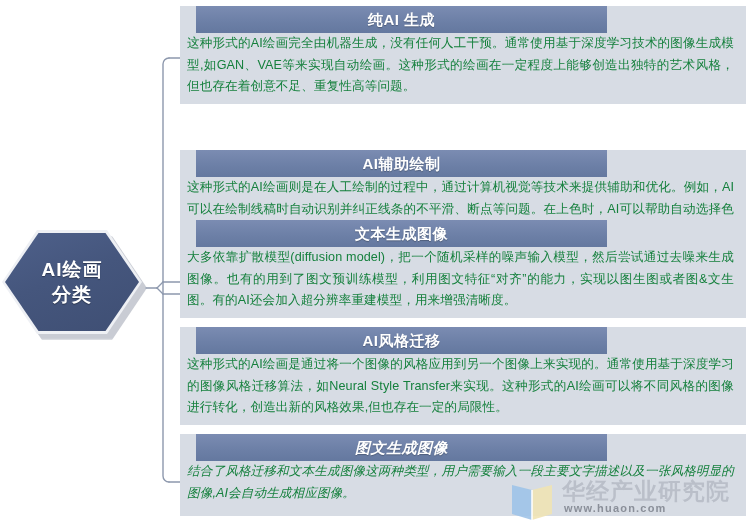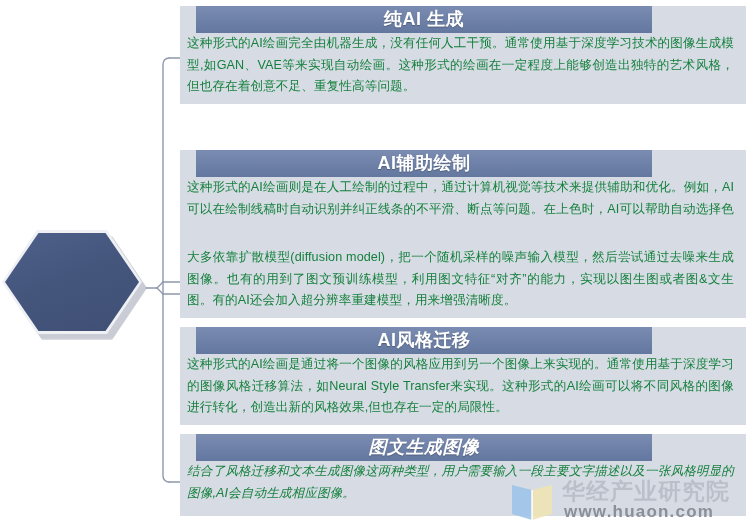--- a/index.html
+++ b/index.html
@@ -90,26 +90,26 @@
   .panel {
     position: absolute;
     left: 180px;
     width: 566px;
     background: #d7dce4;
   }
   .panel-header {
     position: absolute;
     left: 16px;
     top: 0px;
-    width: 456px;
+    width: 411px;
     height: 27px;
     background: linear-gradient(180deg, #7b8cb2 0%, #6d80a7 55%, #64789f 100%);
     color: #ffffff;
     font-weight: bold;
-    font-size: 18px;
+    font-size: 15px;
     line-height: 27px;
     text-align: center;
     letter-spacing: 0.5px;
     text-shadow: 0 1px 1px rgba(0,0,0,0.25);
     user-select: none;
   }
   .panel-body {
     position: relative;
     padding: 6px 12px 9px 7px;
     color: #15803d;
@@ -150,21 +150,21 @@
     font-weight: bold;
     color: #b9bec8;
     letter-spacing: 1px;
     opacity: 0.95;
     white-space: nowrap;
   }
   .wm-url {
     position: absolute;
     left: 58px;
     top: 24px;
-    font-size: 17px;
+    font-size: 11px;
     font-weight: bold;
     color: #8a8f99;
     letter-spacing: 1.2px;
     white-space: nowrap;
   }
   .wm-logo {
     position: absolute;
     left: 0px;
     top: 4px;
     width: 52px;
@@ -173,20 +173,24 @@
 </style>
 </head>
 <body>
 
 <div id="canvas">
 
   <div class="hex-wrap">
     <div class="hex-shadow"></div>
     <div class="hex-outer"></div>
     <div class="hex-inner"></div>
+    <div class="hex-label">
+      <span>AI绘画</span>
+      <span>分类</span>
+    </div>
   </div>
 
   <svg class="connector" viewBox="0 0 70 521" width="70" height="521" xmlns="http://www.w3.org/2000/svg">
     <g fill="none" stroke="#8d98ad" stroke-width="1.4" stroke-linecap="round" stroke-linejoin="round">
 
       <path d="M 16 288 L 27 288"></path>
 
       <path d="M 27 288 L 33 282"></path>
       <path d="M 27 288 L 33 294"></path>
 
@@ -209,20 +213,21 @@
 
   <div class="panel" id="panel-1">
     <div class="panel-header">AI辅助绘制</div>
     <div class="panel-body">
       <span class="spacer"></span>
       <span>这种形式的AI绘画则是在人工绘制的过程中，通过计算机视觉等技术来提供辅助和优化。例如，AI可以在绘制线稿时自动识别并纠正线条的不平滑、断点等问题。在上色时，AI可以帮助自动选择色彩和渐变。这种形式的AI绘画可以提高绘画的效率和质量，但是需要人工的参与和指导。</span>
     </div>
   </div>
 
   <div class="panel" id="panel-2">
+    <div class="panel-header">文本生成图像</div>
     <div class="panel-body">
       <span class="spacer"></span>
       <span>大多依靠扩散模型(diffusion model)，把一个随机采样的噪声输入模型，然后尝试通过去噪来生成图像。也有的用到了图文预训练模型，利用图文特征“对齐”的能力，实现以图生图或者图&amp;文生图。有的AI还会加入超分辨率重建模型，用来增强清晰度。</span>
     </div>
   </div>
 
   <div class="panel" id="panel-3">
     <div class="panel-header">AI风格迁移</div>
     <div class="panel-body">
       <span class="spacer"></span>

